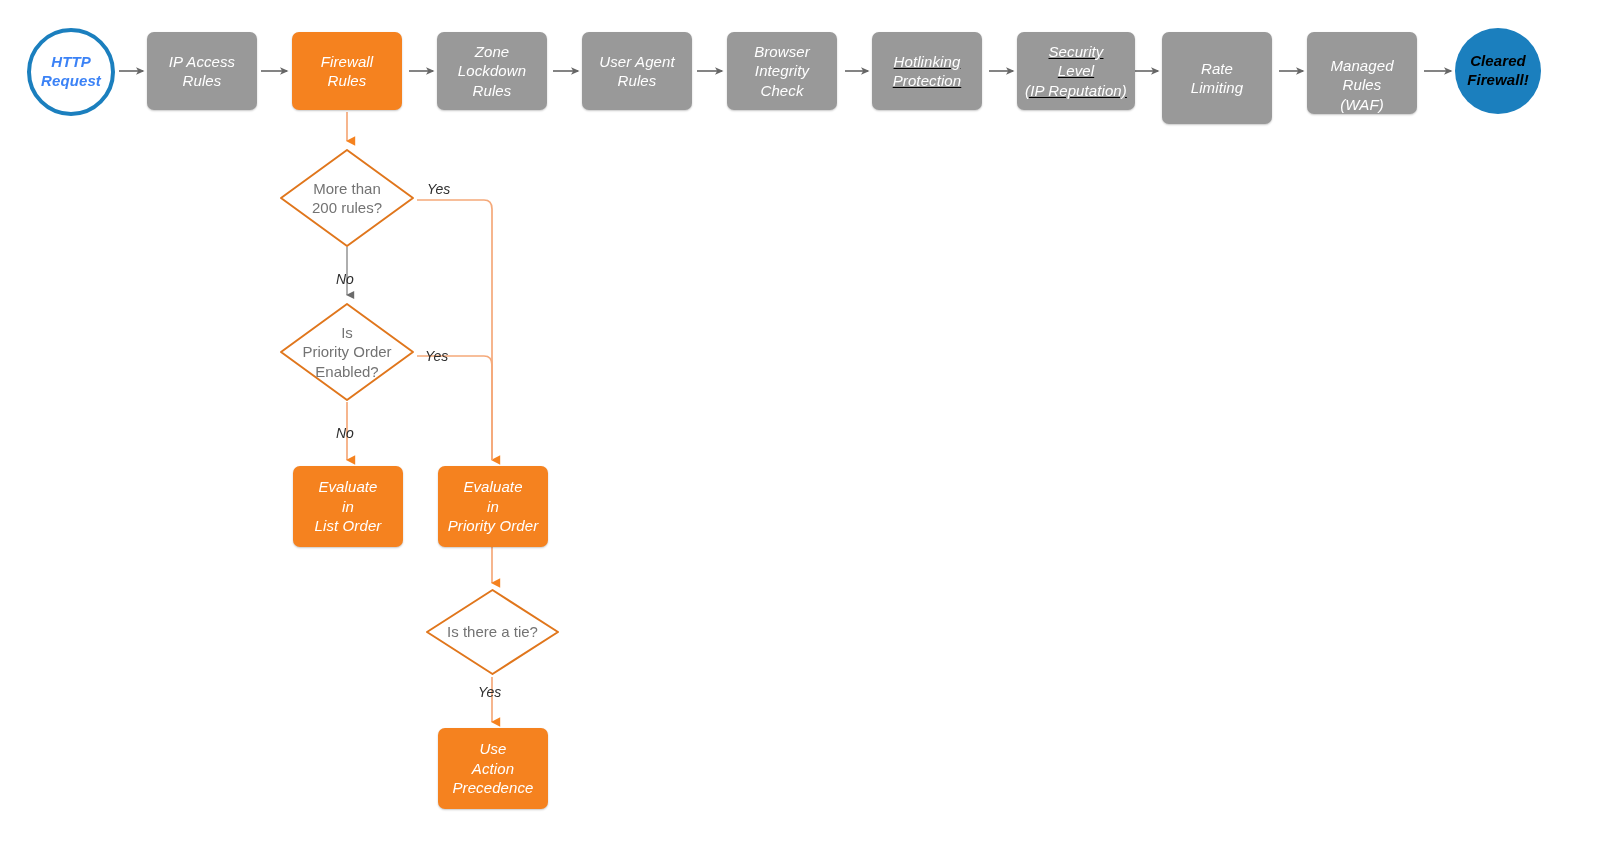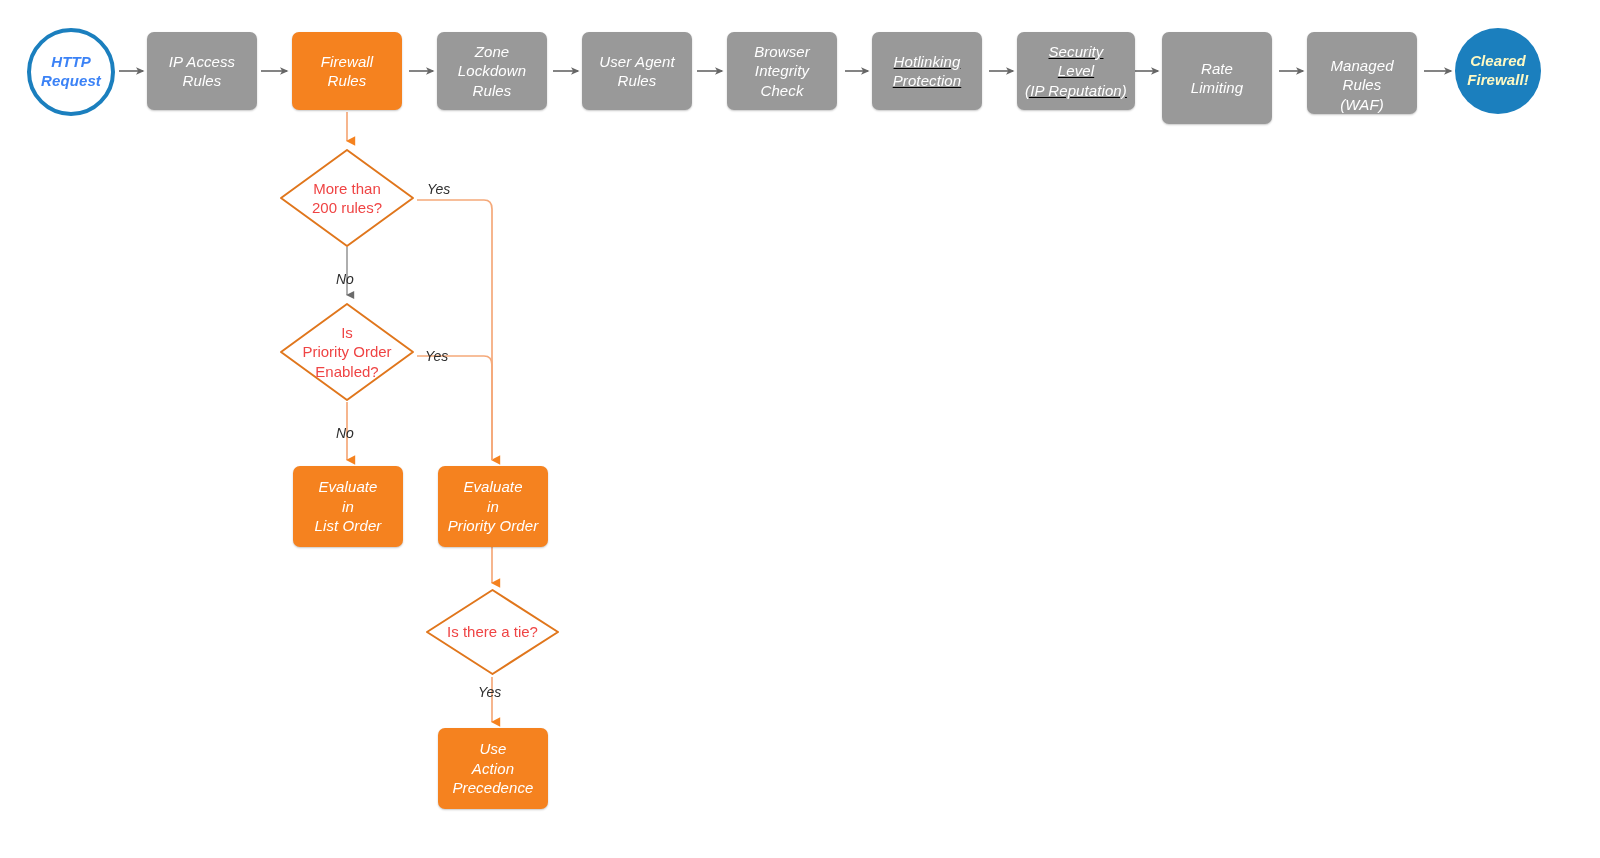--- a/index.html
+++ b/index.html
@@ -61,21 +61,21 @@
     letter-spacing: 0.1px;
   }
   .term.hollow {
     background: #ffffff;
     border: 4px solid #1B7FBE;
   }
   .term.hollow .lbl { color: #3b82f6; }
   .term.filled {
     background: #1B7FBE;
   }
-  .term.filled .lbl { color: #fef9c3; }
+  .term.filled .lbl { color: #000000; }
 
   
   .decision {
     position: absolute;
     box-sizing: border-box;
   }
   .decision svg.dshape {
     position: absolute;
     left: 0;
     top: 0;
@@ -86,21 +86,21 @@
     position: absolute;
     left: 0; top: 0;
     width: 100%;
     height: 100%;
     display: flex;
     align-items: center;
     justify-content: center;
     text-align: center;
     font-size: 15px;
     line-height: 1.30;
-    color: #ef4444;
+    color: #737373;
     white-space: pre-line;
   }
 
   
   .edge-label {
     position: absolute;
     font-size: 14px;
     font-style: italic;
     color: #2d2d2d;
     white-space: nowrap;

